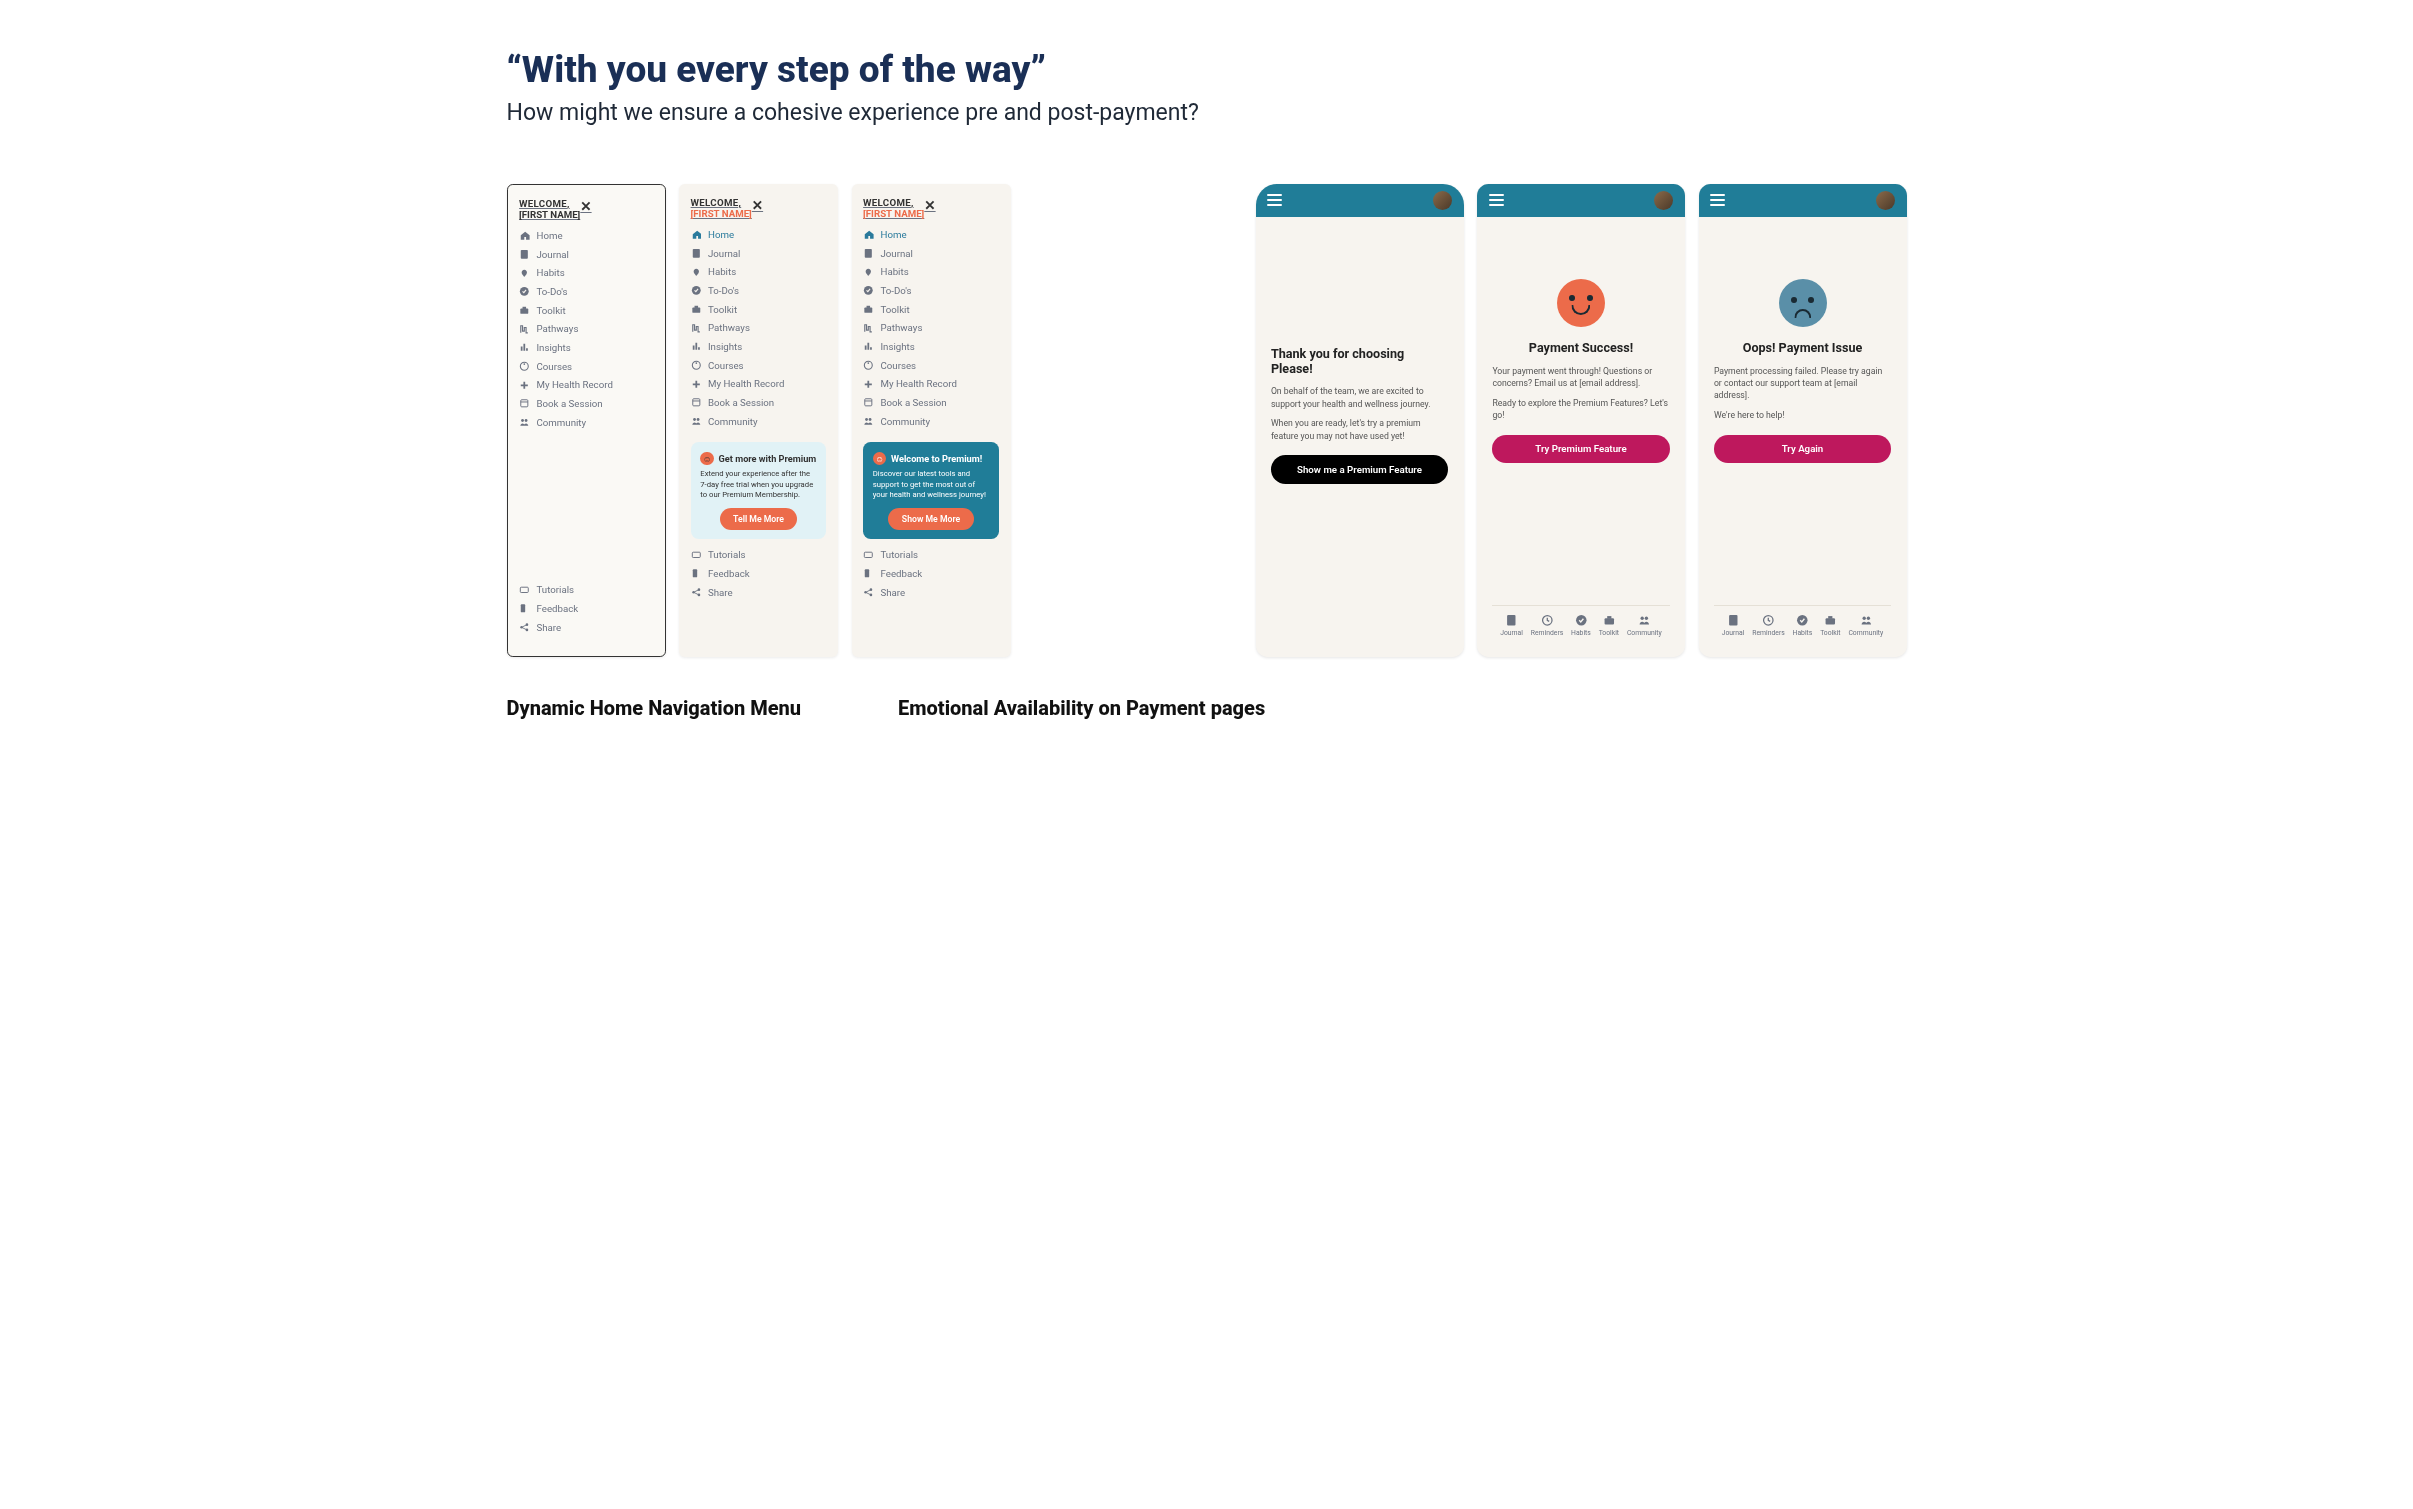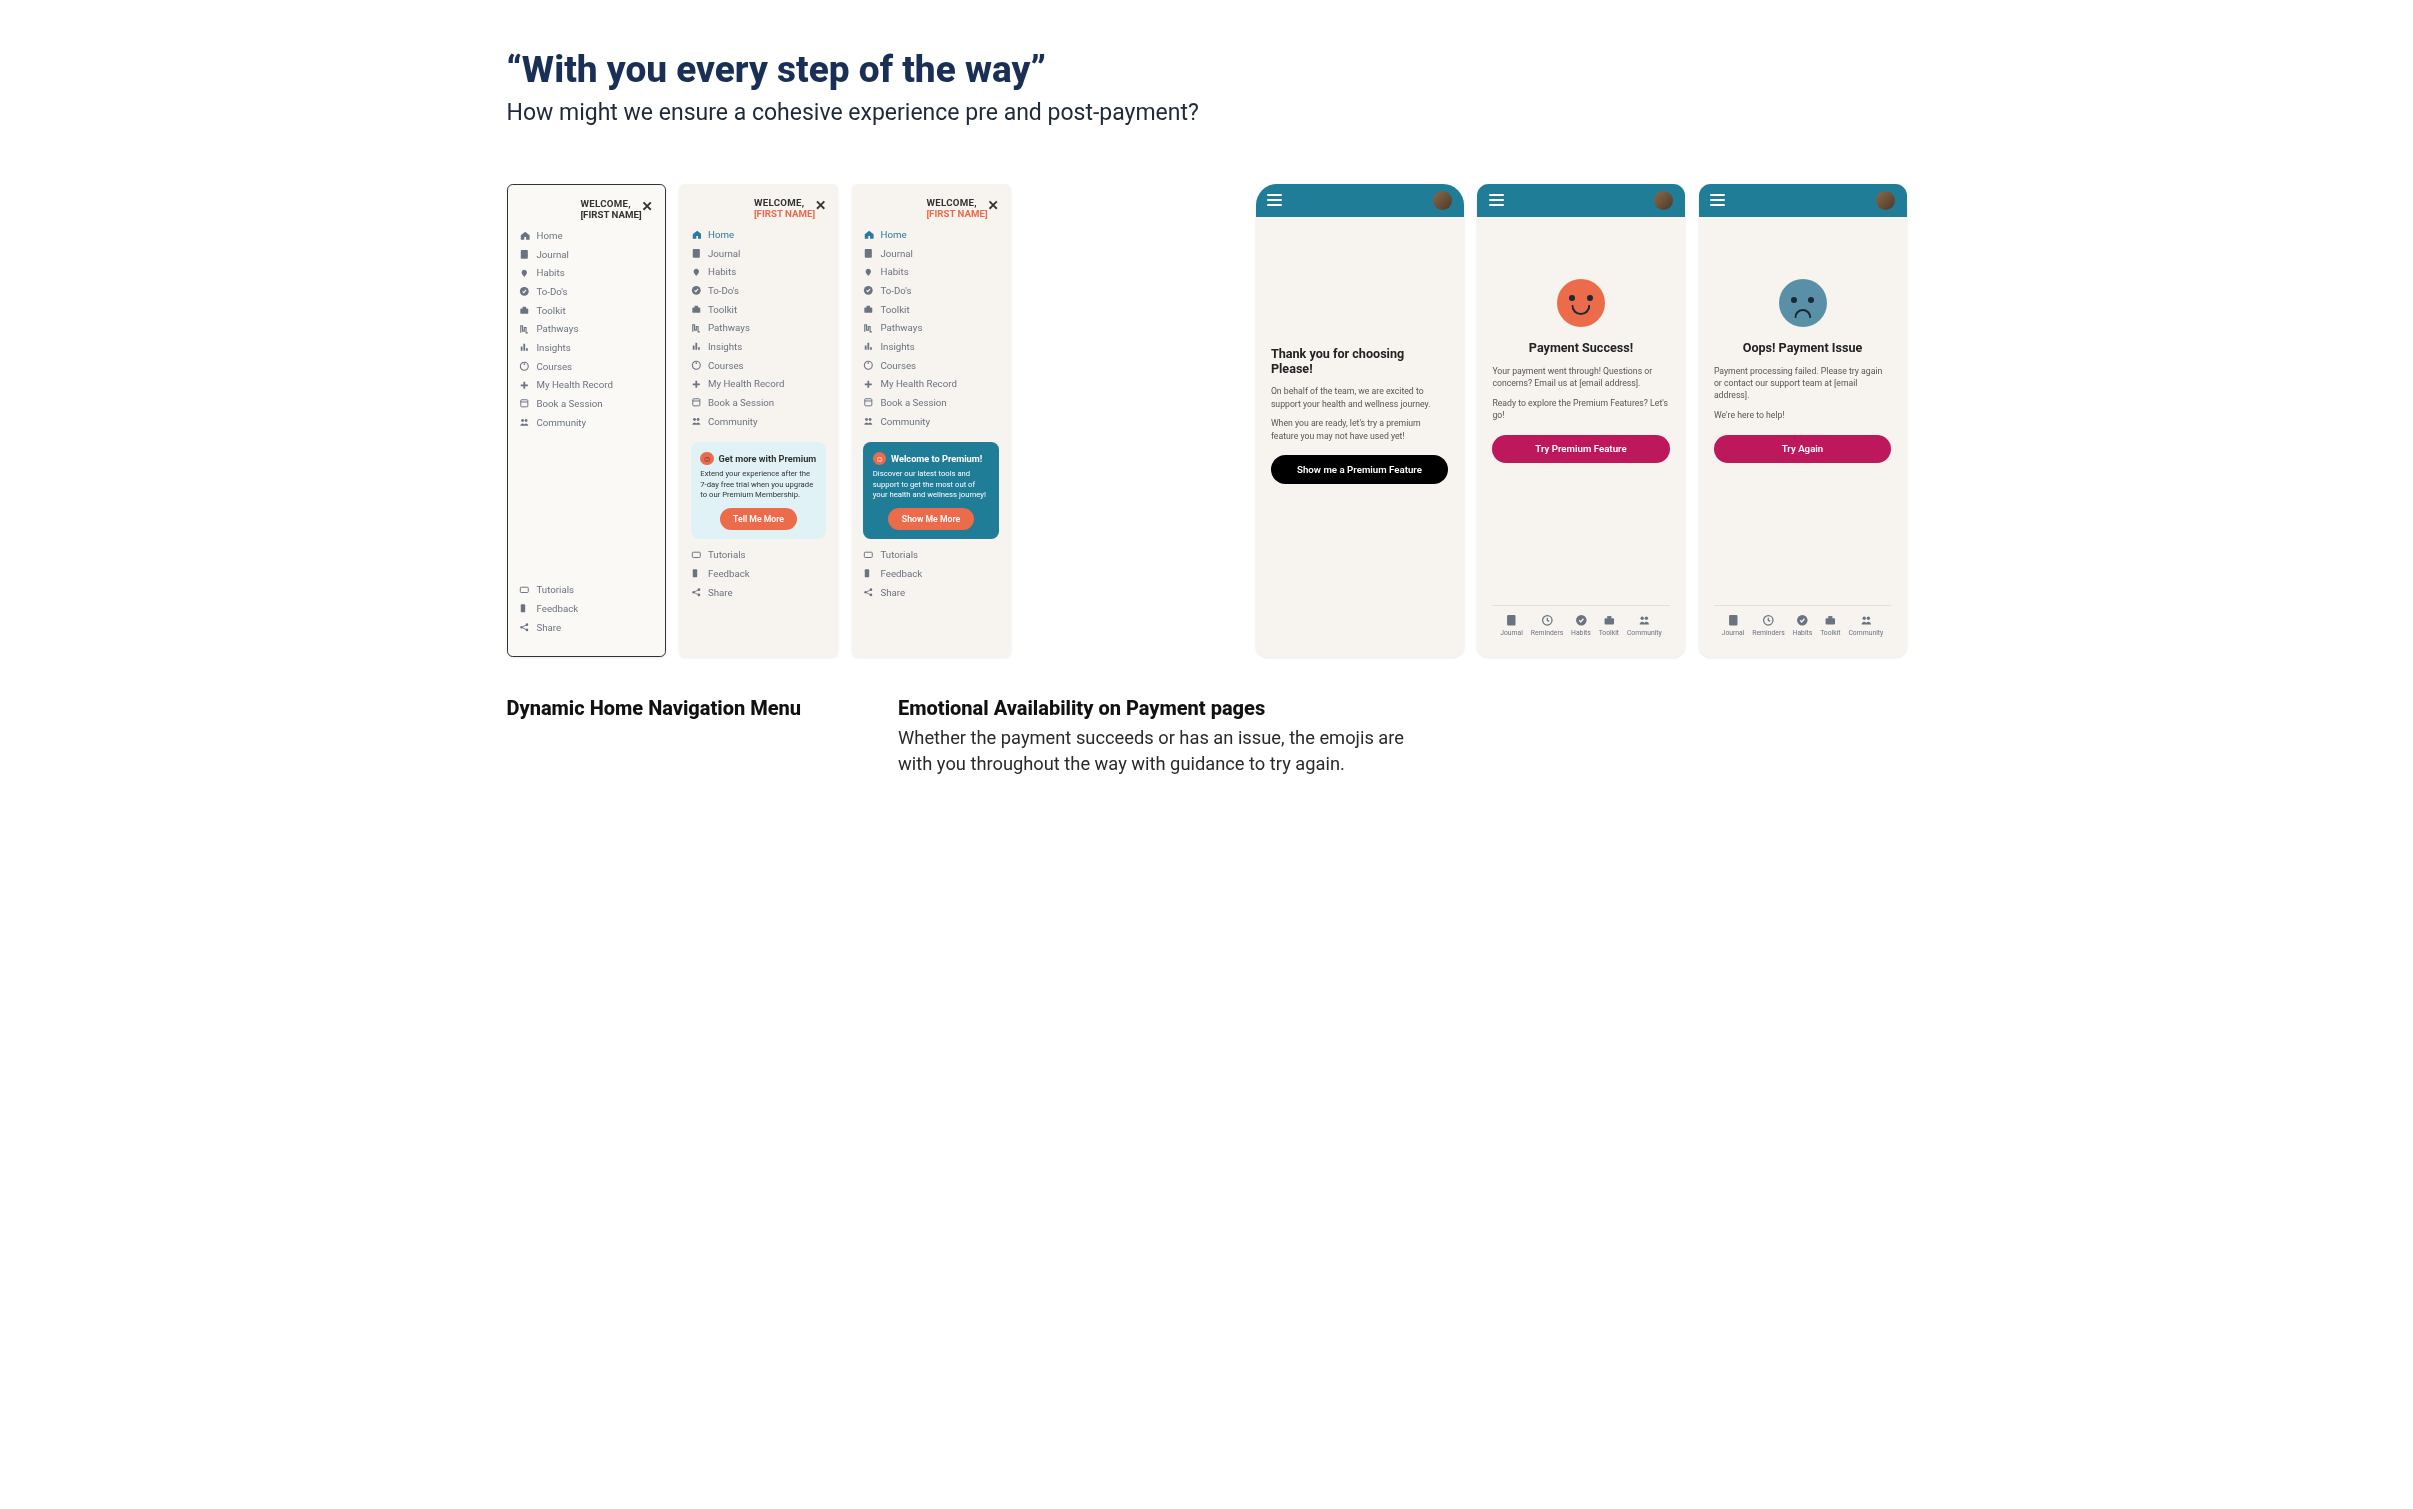--- a/index.html
+++ b/index.html
@@ -7,21 +7,21 @@
 .page { max-width: 1400px; margin: 0 auto; }
 .headline { font-size: 37px; font-weight: 800; color: #1a2f56; margin-bottom: 7.7px; }
 .sub { font-size: 23px; color: #1f2937; margin-bottom: 58px; }
 .screens-row { display: flex; gap: 29px; margin-bottom: 39px; }
 .left-col { display: flex; gap: 13.5px; }
 .right-col { display: flex; gap: 13.5px; margin-left: auto; }
 
 
 .sidebar { width: 159px; background: #f7f4ef; border-radius: 5.8px; padding: 13.5px 11.6px; display: flex; flex-direction: column; font-size: 9.7px; color: #6b7280; min-height: 473px; box-shadow: 0 1px 2.9px rgba(0,0,0,.08);}
 .sidebar.bordered { border: 1px solid #333; background: #faf9f5;}
-.sb-head { display: flex; justify-content: flex-end; align-items: flex-start; margin-bottom: 9.7px;}
+.sb-head { display: flex; justify-content: flex-start; align-items: flex-start; margin-bottom: 9.7px; text-decoration: underline;}
 .sb-welcome { font-size: 9.7px; font-weight: 700; color:#333; letter-spacing:0.3px;}
 .sb-name { font-size:9.7px; font-weight:700; }
 .sb-name.muted{color:#333;}
 .sb-name.orange{color:#ec6b4a;}
 .sb-close { font-size:13.5px; font-weight:700; color:#333; cursor:pointer;}
 .nav-list { display:flex; flex-direction:column; gap:7.7px; margin-bottom:9.7px;}
 .nav-item { display:flex; align-items:flex-end; gap:6.8px; color:#6b7280; font-size:9.7px;}
 .nav-item.active { color:#2a7a9c;}
 .nav-icon { width:10.6px; height:10.6px; display:inline-flex; align-items:center; justify-content:center; color:#6b7280;}
 .nav-item.active .nav-icon{color:#2a7a9c;}
@@ -675,17 +675,16 @@
 
     </div>
   </div>
 
   <div class="captions-row">
     <div class="cap">
       <h3>Dynamic Home Navigation Menu</h3>
     </div>
     <div class="cap">
       <h3>Emotional Availability on Payment pages</h3>
-      <p>Whether the payment succeeds or has an issue, the emojis are with you throughout the way with guidance to try again.</p>
     </div>
   </div>
 </div>
 
 
 </body></html>

